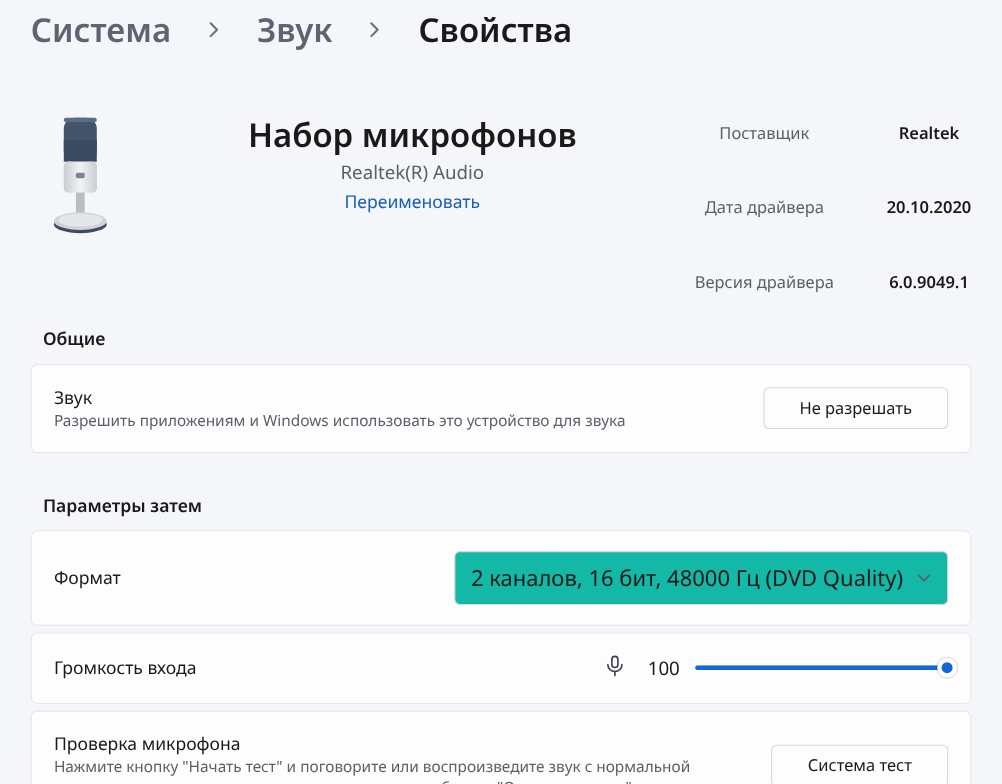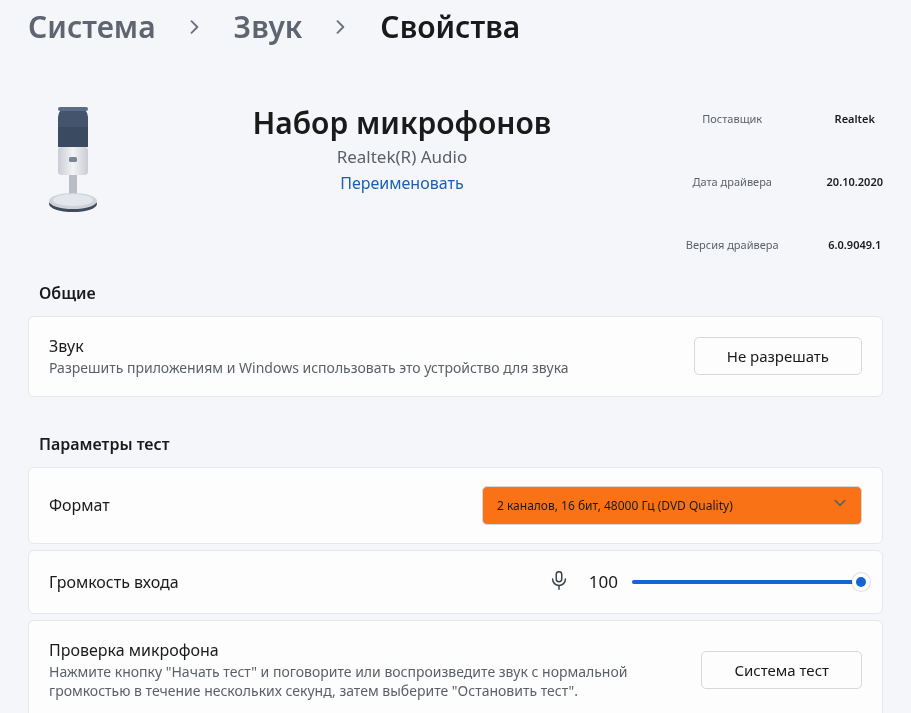--- a/index.html
+++ b/index.html
@@ -52,21 +52,21 @@
     color: #1a5fb4;
     margin-top: 4px;
     display: inline-block;
     cursor: pointer;
   }
   .meta-table {
     display: grid;
     grid-template-columns: auto auto;
     column-gap: 18px;
     row-gap: 4px;
-    font-size: 11px;
+    font-size: 15px;
     align-self: flex-start;
     padding-top: 6px;
     gap: 48px;
   }
   .meta-label { color: #5b5f68; }
   .meta-value { color: #1a1a1a; font-weight: 600; }
   .meta-link {
     color: #1a5fb4;
     grid-column: 1 / span 2;
     cursor: pointer;
@@ -107,25 +107,25 @@
     border: 1px solid #d6d8de;
     border-radius: 5px;
     padding: 8px 32px;
     font-size: 15px;
     color: #1a1a1a;
     cursor: pointer;
     font-family: inherit;
     white-space: nowrap;
   }
   .select {
-    background: #f97316;
+    background: #14b8a6;
     border: 1px solid #d6d8de;
     border-radius: 5px;
     padding: 10px 40px 10px 14px;
-    font-size: 12px;
+    font-size: 20px;
     color: #1a1a1a;
     cursor: pointer;
     position: relative;
     min-width: 380px;
     display: flex;
     align-items: center;
   }
   .select .chevron {
     position: absolute;
     right: 14px;
@@ -243,21 +243,21 @@
 
 <div class="section-heading">Общие</div>
 <div class="card">
   <div class="card-col">
     <div class="card-title">Звук</div>
     <div class="card-desc">Разрешить приложениям и Windows использовать это устройство для звука</div>
   </div>
   <button class="btn">Не разрешать</button>
 </div>
 
-<div class="section-heading mt">Параметры тест</div>
+<div class="section-heading mt">Параметры затем</div>
 
 <div class="card">
   <div class="card-col">
     <div class="card-title">Формат</div>
   </div>
   <div class="select">
     <span>2 каналов, 16 бит, 48000 Гц (DVD Quality)</span>
     <span class="chevron">
       <svg width="14" height="14" viewBox="0 0 12 12">
           <path d="M2 4 L6 8 L10 4" fill="none" stroke="currentColor" stroke-width="1.4" stroke-linecap="round" stroke-linejoin="round"></path>

